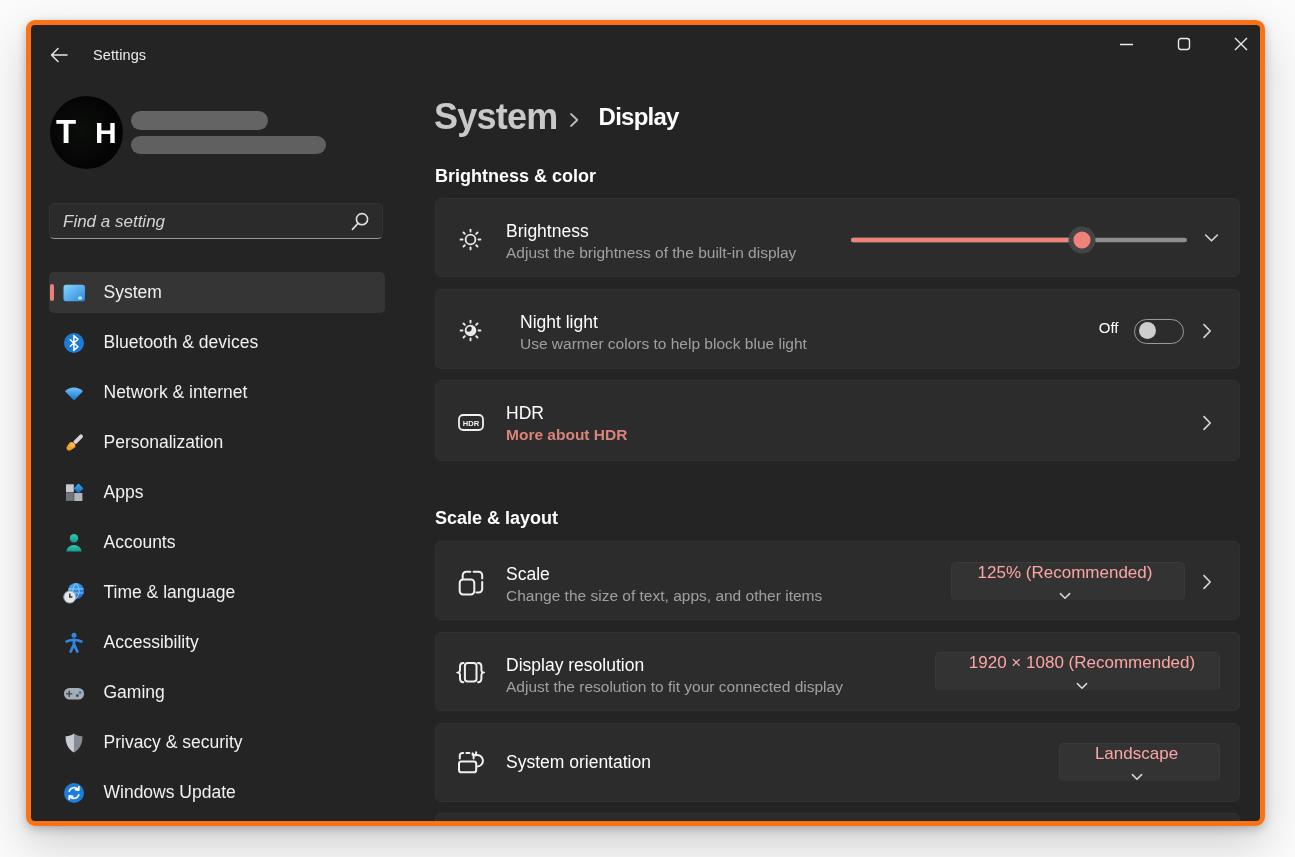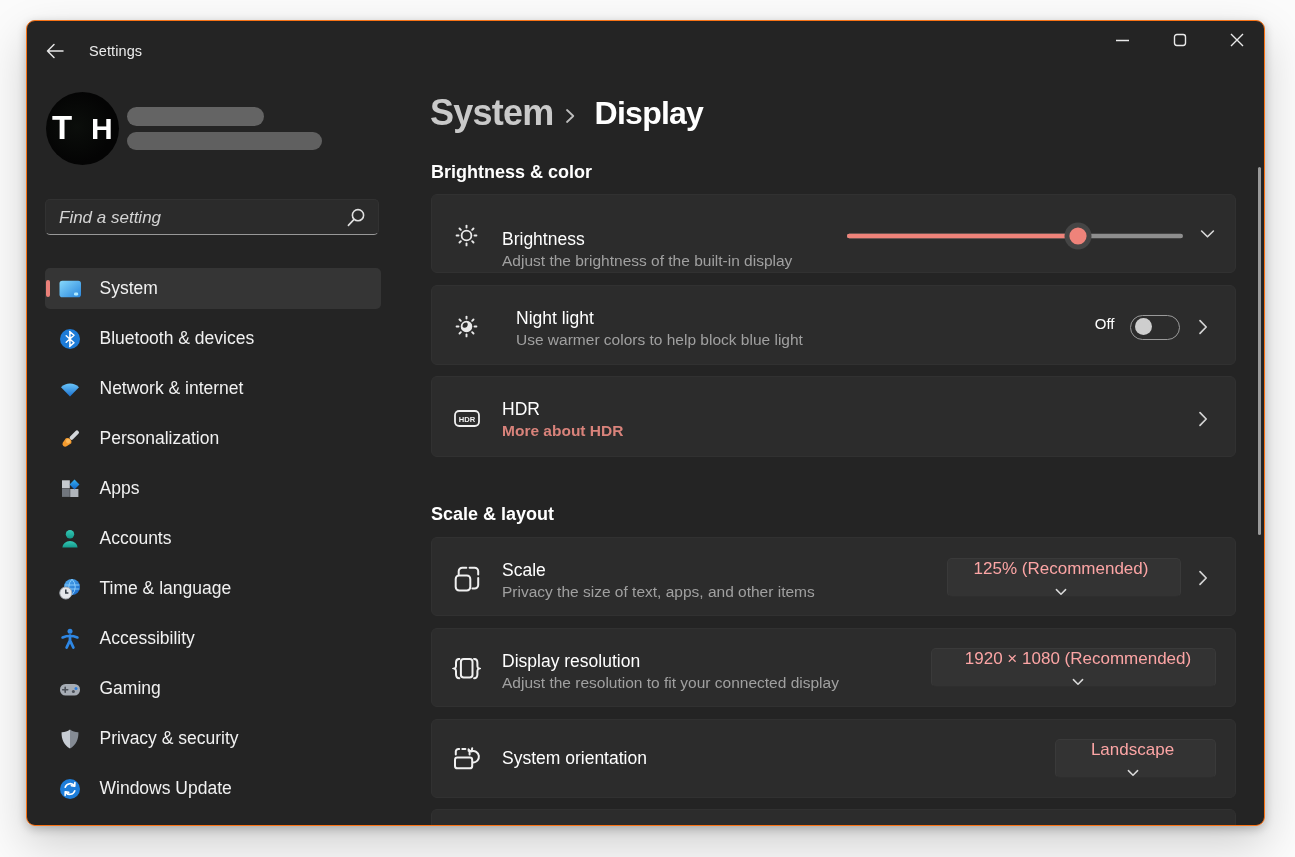--- a/index.html
+++ b/index.html
@@ -10,21 +10,21 @@
     position:relative;
   }
   .shadowpad {
     position:absolute; left:26px; top:20px; width:1239px; height:806px;
     border-radius:9px;
     box-shadow: 0 3px 10px rgba(0,0,0,0.22), 0 18px 45px rgba(0,0,0,0.18);
   }
   .window {
     position:absolute; left:26px; top:20px; width:1239px; height:806px;
     background:#242424; border-radius:9px; overflow:hidden;
-    border:1px solid #f97316;
+    border:5px solid #f97316;
   }
   .abs { position:absolute; }
 
   
   .settings-label { left:62px; top:22px; font-size:14.5px; color:#ececec; letter-spacing:0.1px; }
 
   
   .avatar { left:19px; top:71px; width:73px; height:73px; border-radius:50%;
     background:radial-gradient(circle at 42% 48%, #0b0e0b 0%, #040404 62%);
   }
@@ -45,21 +45,21 @@
   .navrow { position:relative; width:336px; height:41px; margin-bottom:9px; border-radius:5px; }
   .navrow.sel { background:#353535; }
   .navrow .pill { position:absolute; left:0.8px; top:12.2px; width:4px; height:16.5px; border-radius:2px; background:#ea8079; }
   .navrow .ic { position:absolute; left:14px; top:9.5px; width:22px; height:22px; }
   .navrow .lb { position:absolute; left:54.5px; top:9.5px; font-size:17.5px; color:#f1f1f1; }
 
   
   .crumbs { left:403px; top:70px; height:44px; display:flex; align-items:center; }
   .crumbs .c1 { font-size:36px; font-weight:600; color:#c9c9c9; letter-spacing:-0.75px; }
   .crumbs .sep { margin:6px 20px 0 11px; }
-  .crumbs .c2 { font-size:32px; font-weight:600; color:#ffffff; letter-spacing:-0.75px; }
+  .crumbs .c2 { font-size:24px; font-weight:600; color:#ffffff; letter-spacing:-0.75px; }
 
   .sechead { font-size:18px; font-weight:700; color:#fff; }
 
   .card {
     position:absolute; left:404px; width:805px;
     background:#2c2c2c; border:1px solid #313131; border-radius:6px;
   }
   .cardicon { position:absolute; left:22px; }
   .ct { position:absolute; left:70px; }
   .ct .t1 { font-size:17.5px; color:#ffffff; line-height:22px; }
@@ -256,21 +256,21 @@
         <path d="M12.5 2.6 v1.9"></path>
           <path d="M12.5 20.5 v1.9"></path>
         <path d="M2.6 12.5 h1.9"></path>
           <path d="M20.5 12.5 h1.9"></path>
         <path d="M5.5 5.5 l1.35 1.35"></path>
           <path d="M18.15 18.15 l1.35 1.35"></path>
         <path d="M19.5 5.5 l-1.35 1.35"></path>
           <path d="M6.85 18.15 l-1.35 1.35"></path>
       </g>
     </svg>
-    <div class="ct" style="top:20.5px;margin-top:12px;">
+    <div class="ct" style="top:20.5px;">
       <div class="t1">Brightness</div>
       <div class="t2">Adjust the brightness of the built-in display</div>
     </div>
 
     <svg class="abs" style="left:413px; top:26px;" width="340" height="30" viewBox="0 0 340 30">
       <rect x="2" y="12.7" width="336" height="4.6" rx="2.3" fill="#8e8e8e"></rect>
       <rect x="2" y="12.7" width="224" height="4.6" rx="2.3" fill="#ef837a"></rect>
       <circle cx="233" cy="15" r="13.5" fill="#454545"></circle>
       <circle cx="233" cy="15" r="8.6" fill="#ef837a"></circle>
     </svg>
@@ -328,21 +328,21 @@
     <svg class="cardicon" style="left:22px; top:26px;" width="27" height="28" viewBox="0 0 27 28">
       <g stroke="#f0f0f0" stroke-width="2" fill="none" stroke-linecap="round">
         <path d="M4.7 10.2 V7.3 A3.6 3.6 0 0 1 8.3 3.7 H12.3"></path>
         <path d="M15.6 3.7 H20.6 A3.6 3.6 0 0 1 24.2 7.3 V10.6"></path>
         <path d="M24.2 13.9 V21 A3.6 3.6 0 0 1 20.6 24.6 H18.4"></path>
         <rect x="1.7" y="11.5" width="14.6" height="15" rx="3.4"></rect>
       </g>
     </svg>
     <div class="ct" style="top:20.5px;">
       <div class="t1">Scale</div>
-      <div class="t2">Privacy the size of text, apps, and other items</div>
+      <div class="t2">Change the size of text, apps, and other items</div>
     </div>
     <div class="dd" style="left:515px; top:20px; width:234px; height:39px; padding:0 19px 0 13px;">
       <span>125% (Recommended)</span>
       <svg width="12" height="8" viewBox="0 0 12 8">
           <path d="M1.4 1.6 L6 6.2 L10.6 1.6" stroke="#d9d9d9" stroke-width="1.5" fill="none" stroke-linecap="round" stroke-linejoin="round"></path>
         </svg>
     </div>
     <svg class="abs" style="right:27px; top:31.5px;" width="10" height="16" viewBox="0 0 10 16">
       <path d="M2 1.6 L8.2 8 L2 14.4" stroke="#d4d4d4" stroke-width="1.7" fill="none" stroke-linecap="round" stroke-linejoin="round"></path>
     </svg>

